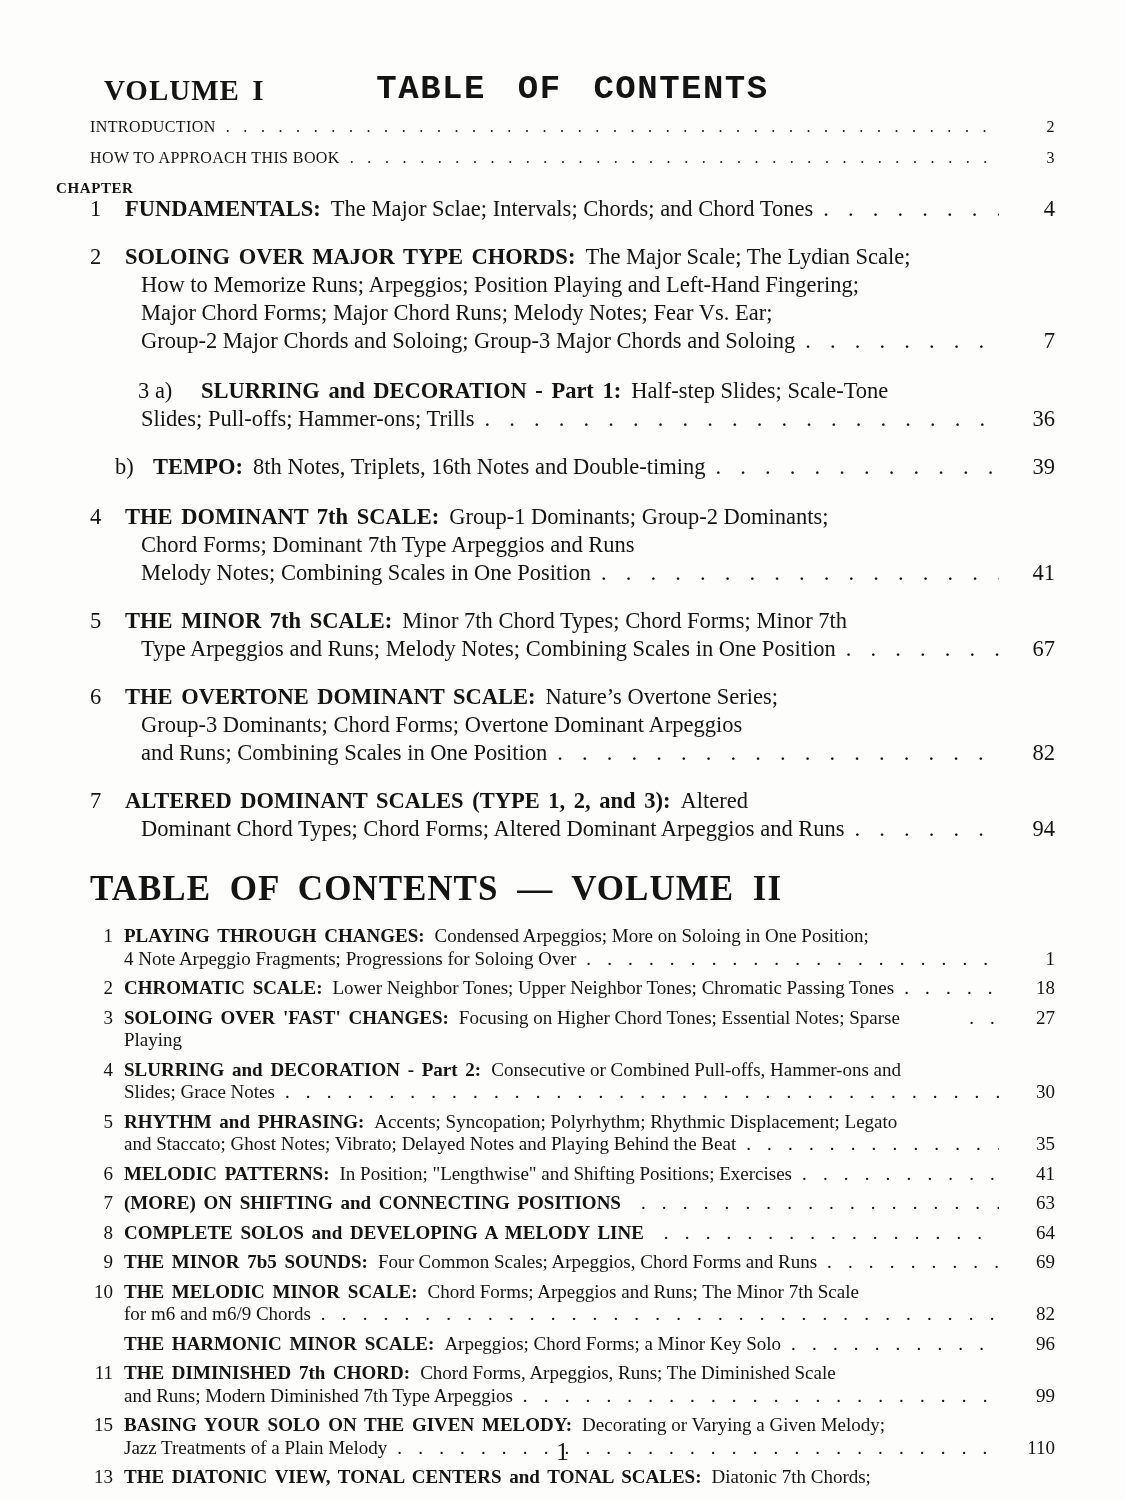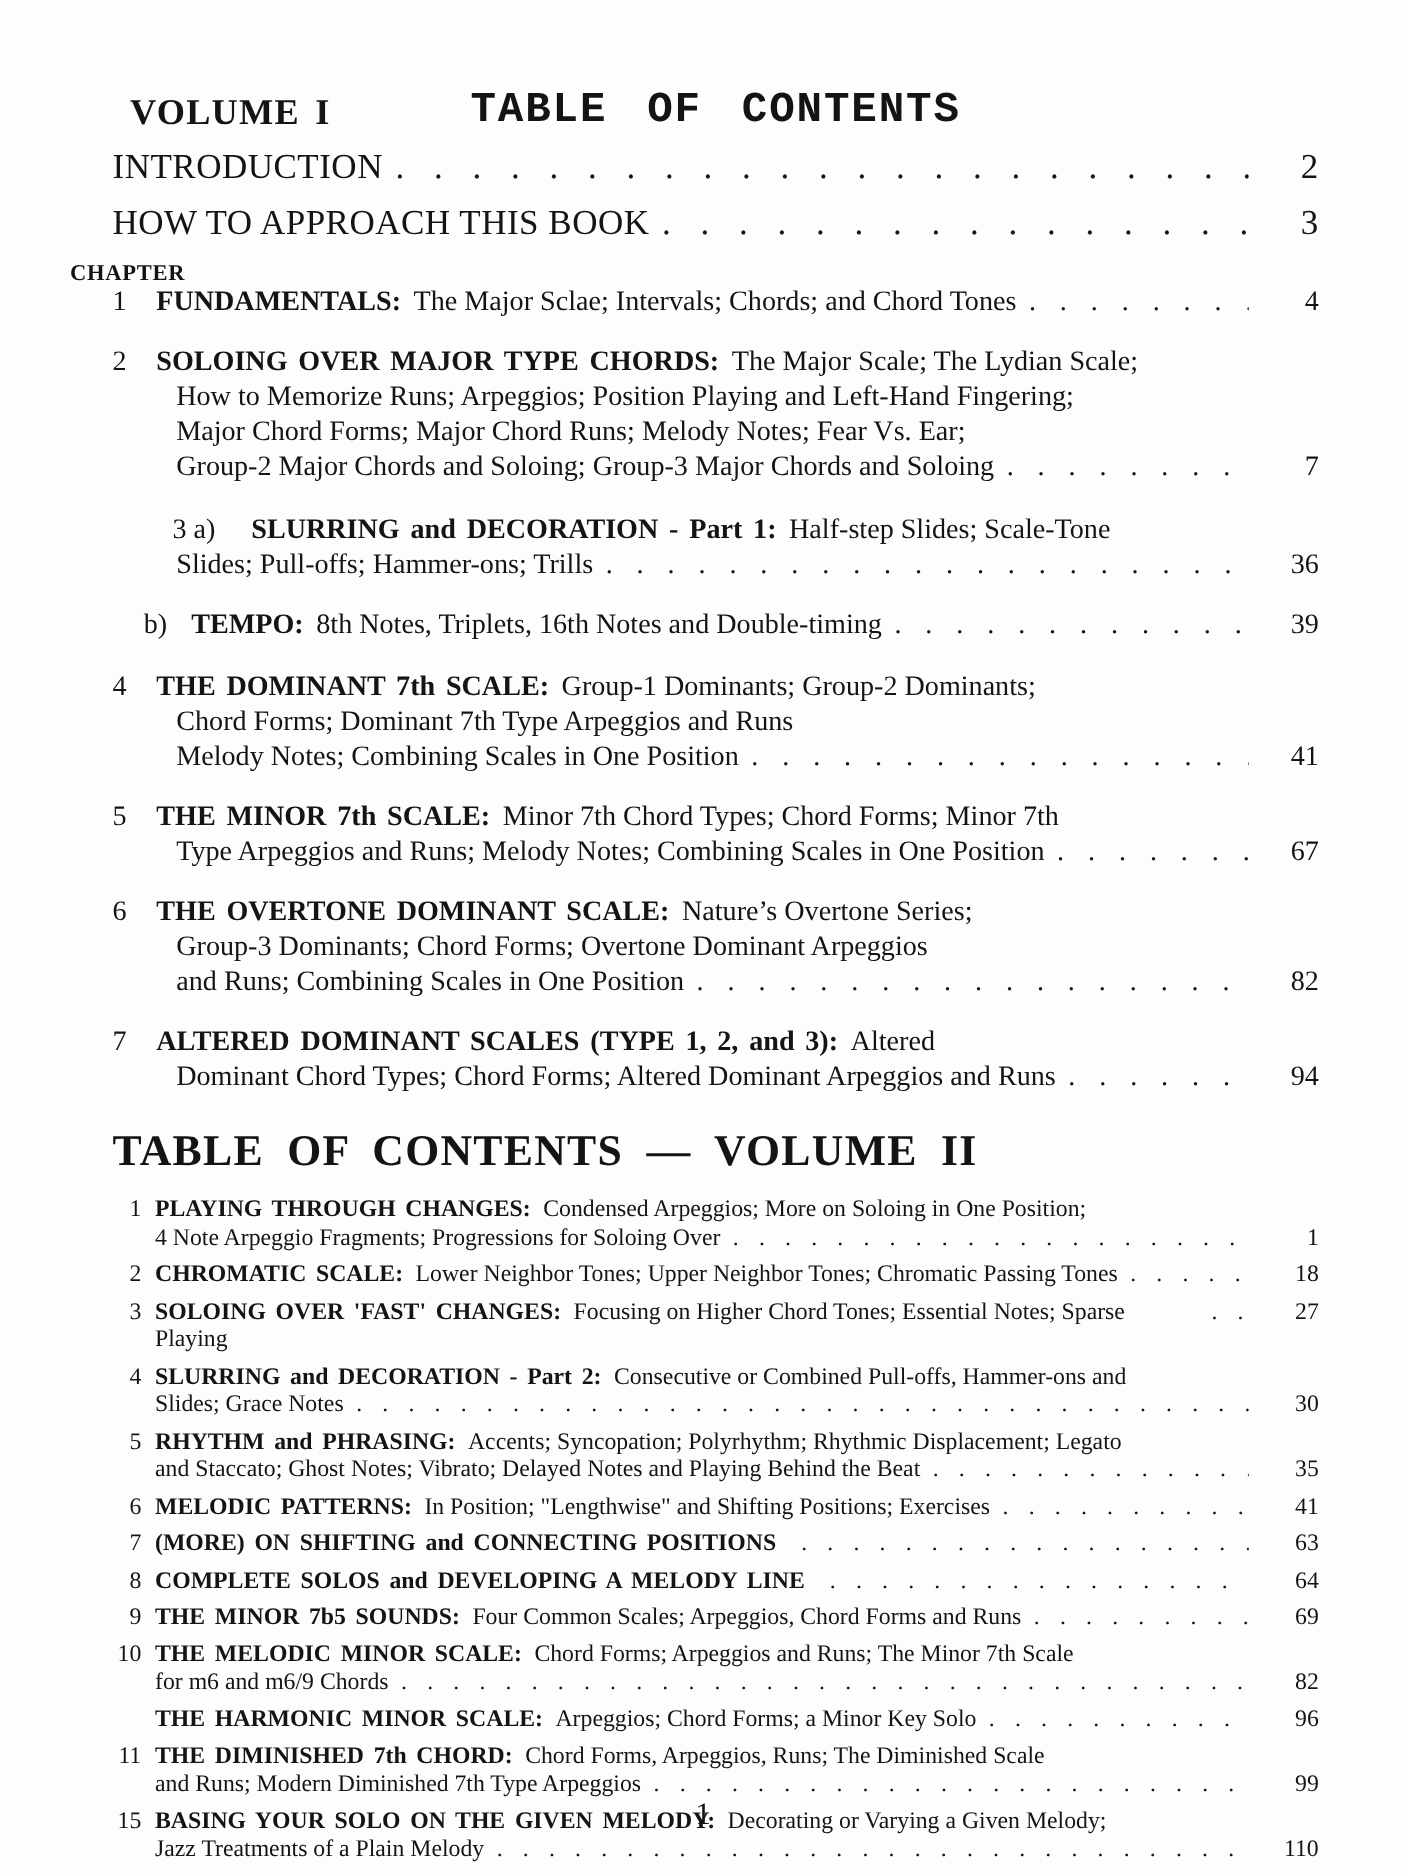--- a/index.html
+++ b/index.html
@@ -38,23 +38,23 @@
   }
   .leader::after{
     letter-spacing:0.30em;
     content:". . . . . . . . . . . . . . . . . . . . . . . . . . . . . . . . . . . . . . . . . . . . . . . . . . . . . . . . . . . . . . . . . . . . . . . . . . . . . . . . . . . . . . . . . . . . . . . . . . . . . . . . . . . . . . . . . .";
   }
   .pg{flex:0 0 52px;min-width:52px;text-align:right;}
   .num{flex:0 0 auto;}
   .hd{font-weight:bold;word-spacing:3px;margin-right:10px;}
   
   .front-matter{margin-top:4px;}
-  .front-matter .line{font-size:28px;margin-bottom:13px;letter-spacing:0.4px;}
+  .front-matter .line{font-size:16px;margin-bottom:13px;letter-spacing:0.4px;}
   .chapter-label{
-    font-weight:bold;font-size:18px;letter-spacing:0.6px;
+    font-weight:bold;font-size:15px;letter-spacing:0.6px;
     margin:6px 0 -2px -34px;
   }
   .v1{font-size:22.5px;line-height:28px;}
   .v1 .entry{margin-bottom:20px;}
   .v1 .num{min-width:35px;}
   .v1 .entry.abnum .num{min-width:63px;margin-left:48px;}
   .v1 .entry.sub .num{margin-left:25px;min-width:38px;}
   .v1 .cont{padding-left:51px;}
   .v1 .entry.sub + .entry, .v1 .entry.abnum{margin-top:22px;}
   

